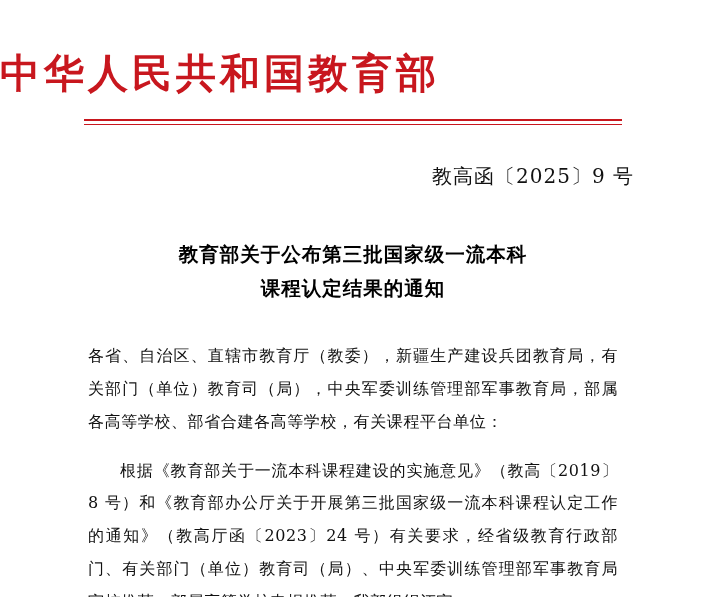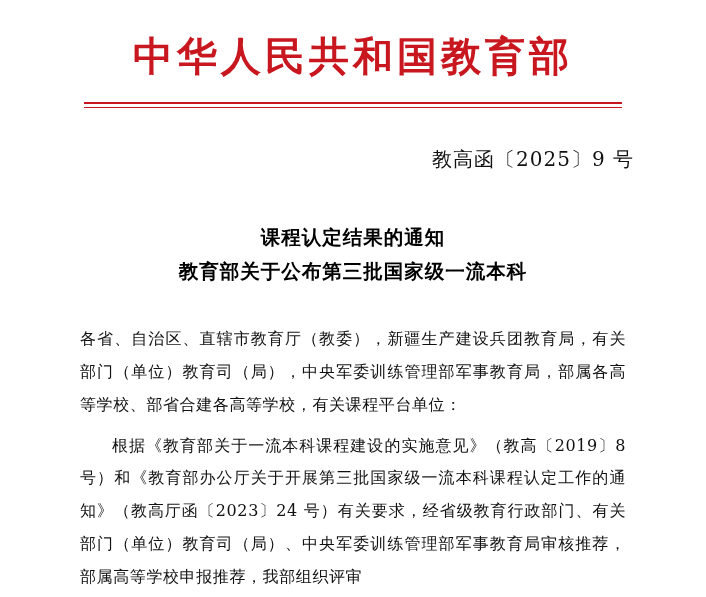--- a/index.html
+++ b/index.html
@@ -15,22 +15,22 @@
     color: #111111;
   }
   .page {
     position: relative;
     width: 706px;
     height: 597px;
     background: #ffffff;
     box-sizing: border-box;
   }
   .masthead {
-    text-align: center;
-    padding-top: 32px;
+    text-align: left;
+    padding-top: 49px;
   }
   .masthead-title {
     color: #c8171e;
     font-family: "DejaVu Serif", "Liberation Serif", serif;
     font-weight: bold;
     font-size: 40px;
     letter-spacing: 4px;
     line-height: 1.2;
     white-space: nowrap;
   }
@@ -69,21 +69,21 @@
   }
   .body-text {
     margin: 34px 72px 0 72px;
     font-size: 16px;
     line-height: 2.05;
     letter-spacing: 0.6px;
     text-align: justify;
     color: #111111;
   }
   .para {
-    margin: 8px;
+    margin: 16px;
     text-indent: 0;
   }
   .para.indent {
     text-indent: 2em;
   }
 </style>
 </head>
 <body>
 
 <div class="page">
@@ -92,22 +92,22 @@
     <div class="masthead-title">中华人民共和国教育部</div>
     <div class="rule-wrap">
       <div class="rule-thick"></div>
       <div class="rule-thin"></div>
     </div>
   </div>
 
   <div class="doc-number">教高函〔2025〕9 号</div>
 
   <div class="doc-title">
+    <span class="doc-title-line">教育部关于公布第三批国家级一流本科</span>
     <span class="doc-title-line">课程认定结果的通知</span>
-    <span class="doc-title-line">教育部关于公布第三批国家级一流本科</span>
   </div>
 
   <div class="body-text">
     <p class="para">各省、自治区、直辖市教育厅（教委），新疆生产建设兵团教育局，有关部门（单位）教育司（局），中央军委训练管理部军事教育局，部属各高等学校、部省合建各高等学校，有关课程平台单位：</p>
     <p class="para indent">根据《教育部关于一流本科课程建设的实施意见》（教高〔2019〕8 号）和《教育部办公厅关于开展第三批国家级一流本科课程认定工作的通知》（教高厅函〔2023〕24 号）有关要求，经省级教育行政部门、有关部门（单位）教育司（局）、中央军委训练管理部军事教育局审核推荐，部属高等学校申报推荐，我部组织评审</p>
   </div>
 
 </div>
 
 </body></html>

